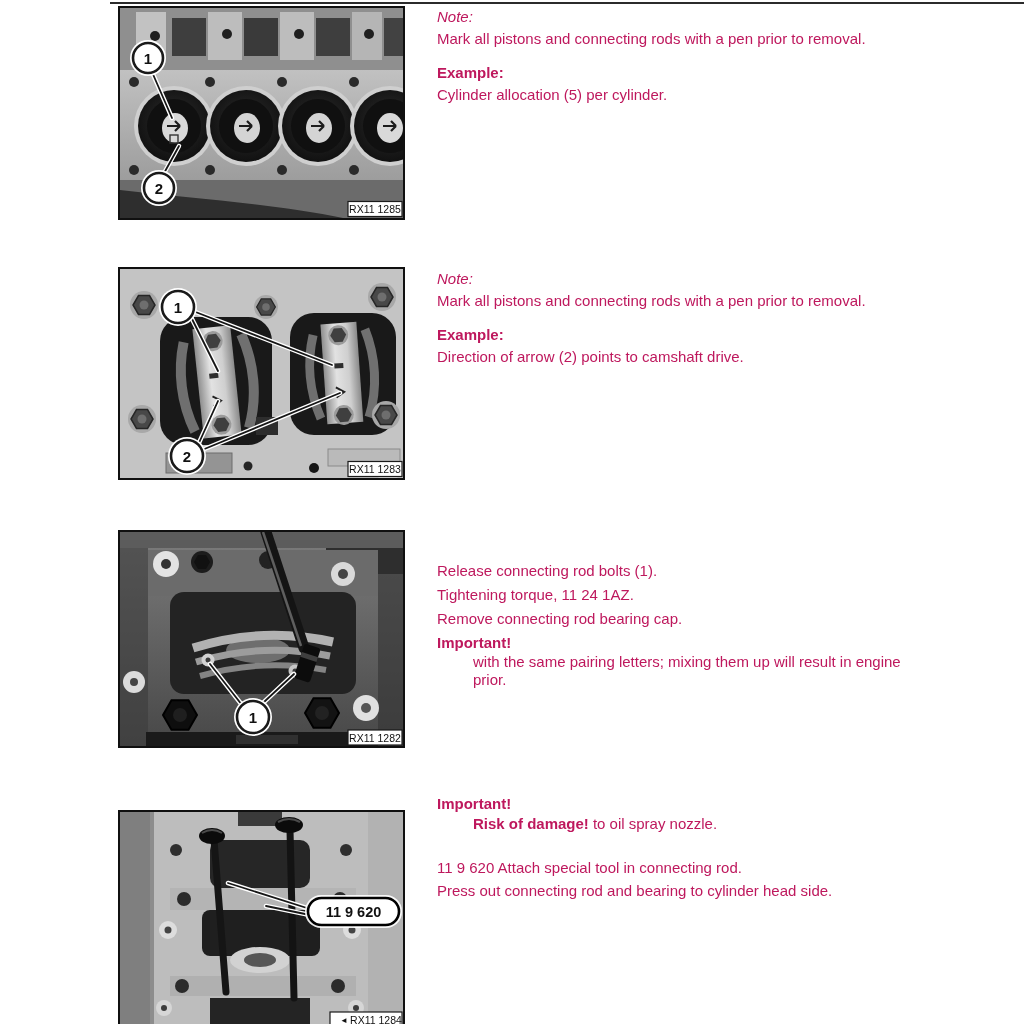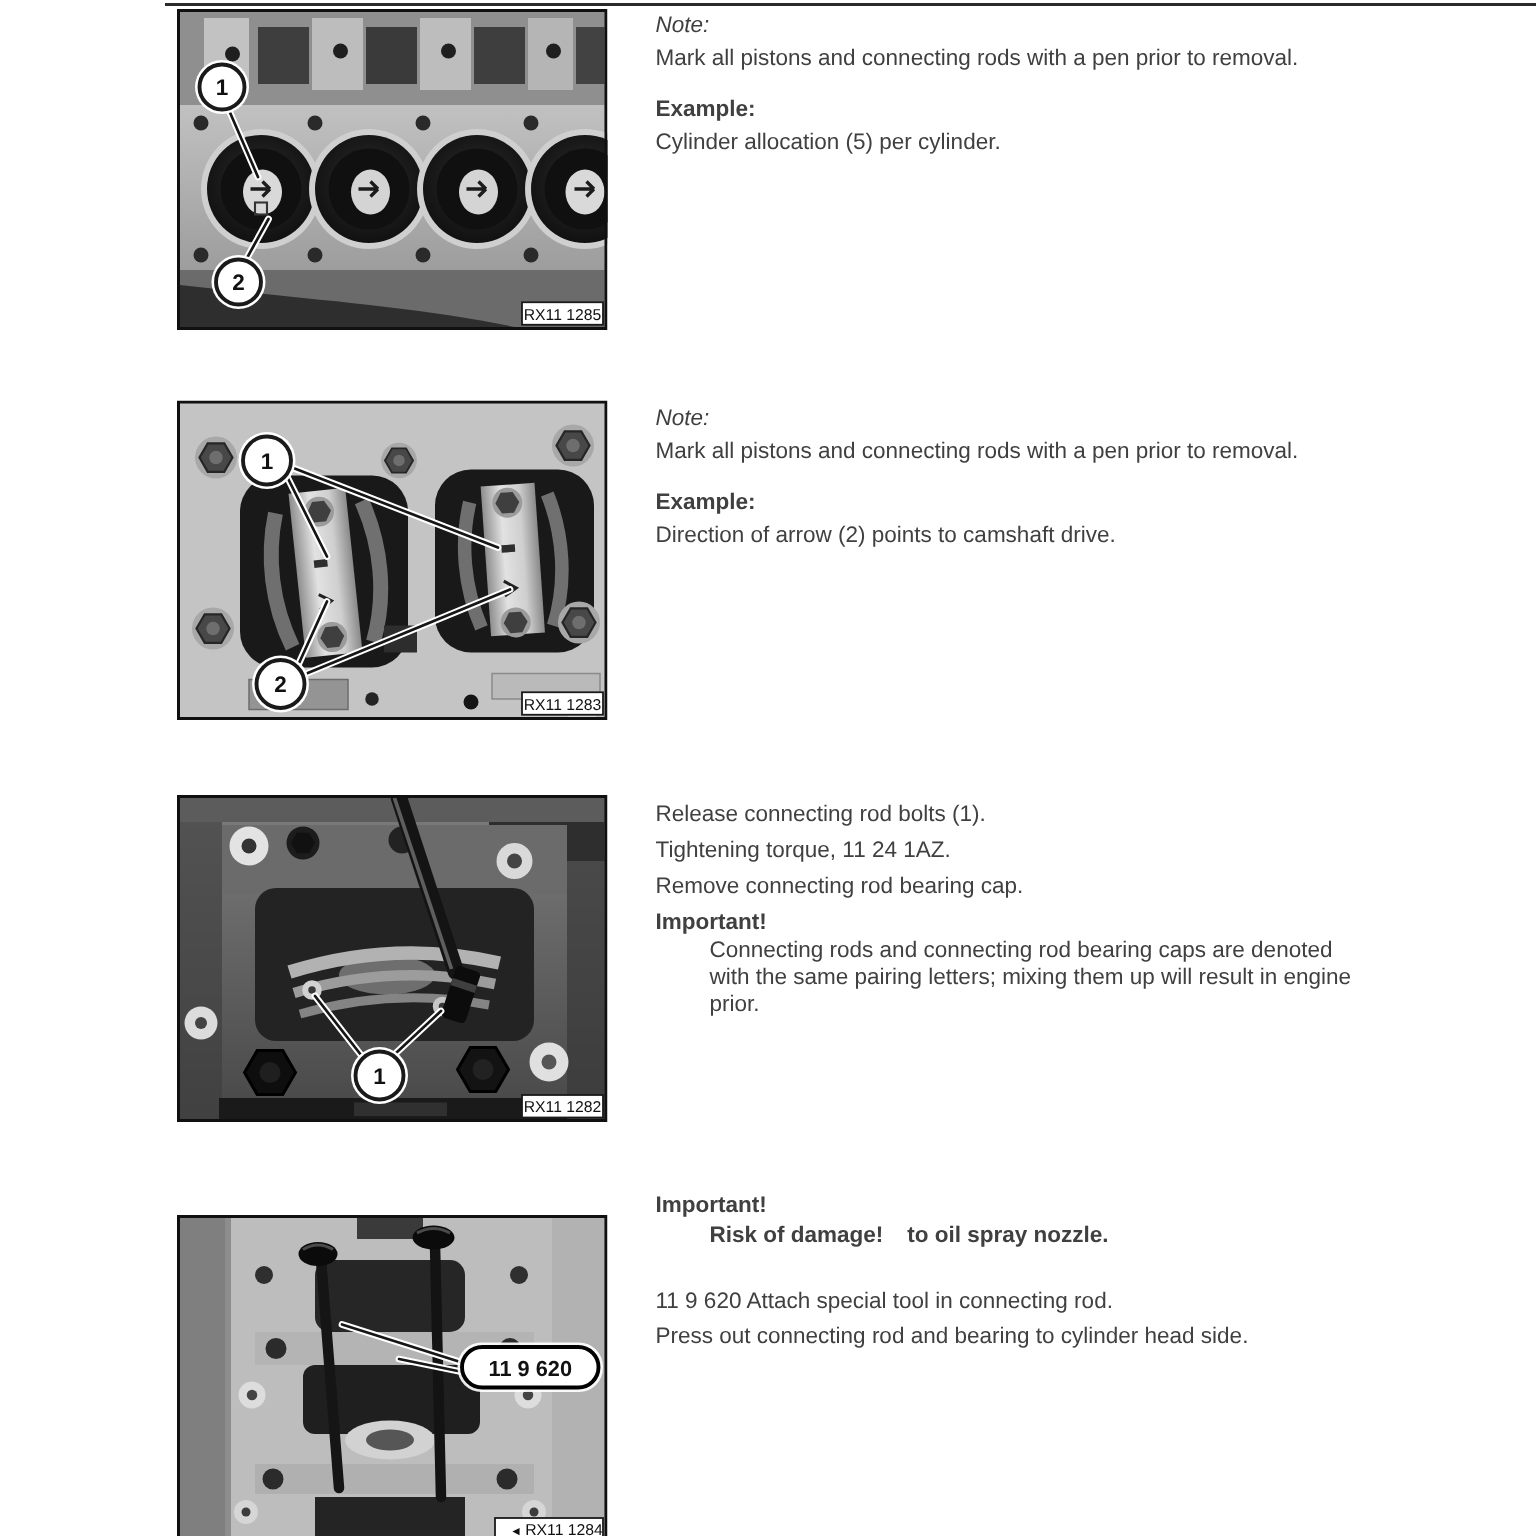--- a/index.html
+++ b/index.html
@@ -8,35 +8,35 @@
     font-family:"Liberation Sans",sans-serif;color:#161616;
     -webkit-font-smoothing:antialiased;
   }
   .page{position:relative;width:1024px;height:1024px;background:#fff;overflow:hidden;}
   .top-rule{position:absolute;left:110px;top:2px;width:914px;height:2px;background:#2b2b2b;}
   .figure{position:absolute;left:118px;line-height:0;}
   #fig1{top:6px;}
   #fig2{top:267px;}
   #fig3{top:530px;}
   #fig4{top:790px;margin-top:20px;}
-  .tc{position:absolute;left:437px;width:470px;font-size:15px;color:#404040;}
+  .tc{position:absolute;left:437px;width:470px;font-size:15px;color:#be185d;}
   #t1{top:6px;}
   #t2{top:268px;}
-  #t3{top:531px;}
+  #t3{top:559px;}
   #t4{top:792px;}
   .tc p{margin:0;line-height:22px;}
   .italic{font-style:italic;}
   .bold{font-weight:bold;}
   .gap-ex{margin-top:12px !important;}
   .gap-sm{margin-top:4px !important;}
   .step{line-height:24px !important;}
   .imp-label{line-height:20px !important;margin-top:2px !important;}
   .imp-line{margin-left:36px !important;line-height:18px !important;}
   .risk-line{margin-left:36px !important;line-height:20px !important;}
-  .risk-rest{margin-left:16px;font-weight:bold;}
+  .risk-rest{margin-left:4px;}
   .gap-para{margin-top:22px !important;}
   .lh23{line-height:23px !important;}
   svg{font-family:"Liberation Sans",sans-serif;}
   svg text{fill:#111;}
   .fig-label-box{fill:#ffffff;stroke:#1a1a1a;stroke-width:1.2;}
   .fig-label-text{font-size:10.5px;fill:#111;}
   .ldr-w{stroke:#ffffff;stroke-width:4.5;stroke-linecap:round;fill:none;}
   .ldr{stroke:#161616;stroke-width:1.8;stroke-linecap:round;fill:none;}
   .co-halo{fill:#ffffff;}
   .co{fill:#ffffff;stroke:#1a1a1a;stroke-width:2.6;}
@@ -316,21 +316,20 @@
       </g>
       <rect class="frame" x="1" y="1" width="285" height="216"></rect>
     </svg>
   </div>
 
   <div class="tc" id="t3">
     <p class="step">Release connecting rod bolts (1).</p>
     <p class="step">Tightening torque, 11 24 1AZ.</p>
     <p class="step">Remove connecting rod bearing cap.</p>
     <p class="bold imp-label">Important!</p>
-    <p class="imp-line">Connecting rods and connecting rod bearing caps are denoted</p>
     <p class="imp-line">with the same pairing letters; mixing them up will result in engine</p>
     <p class="imp-line">prior.</p>
   </div>
 
   <div class="figure" id="fig4">
     <svg width="287" height="220" viewBox="0 0 287 220">
       <rect x="1" y="1" width="285" height="218" fill="#8d8d8d"></rect>
       <rect x="246" y="2" width="39" height="216" fill="#b2b2b2"></rect>
       <rect x="2" y="2" width="30" height="216" fill="#7f7f7f"></rect>
       <g>

